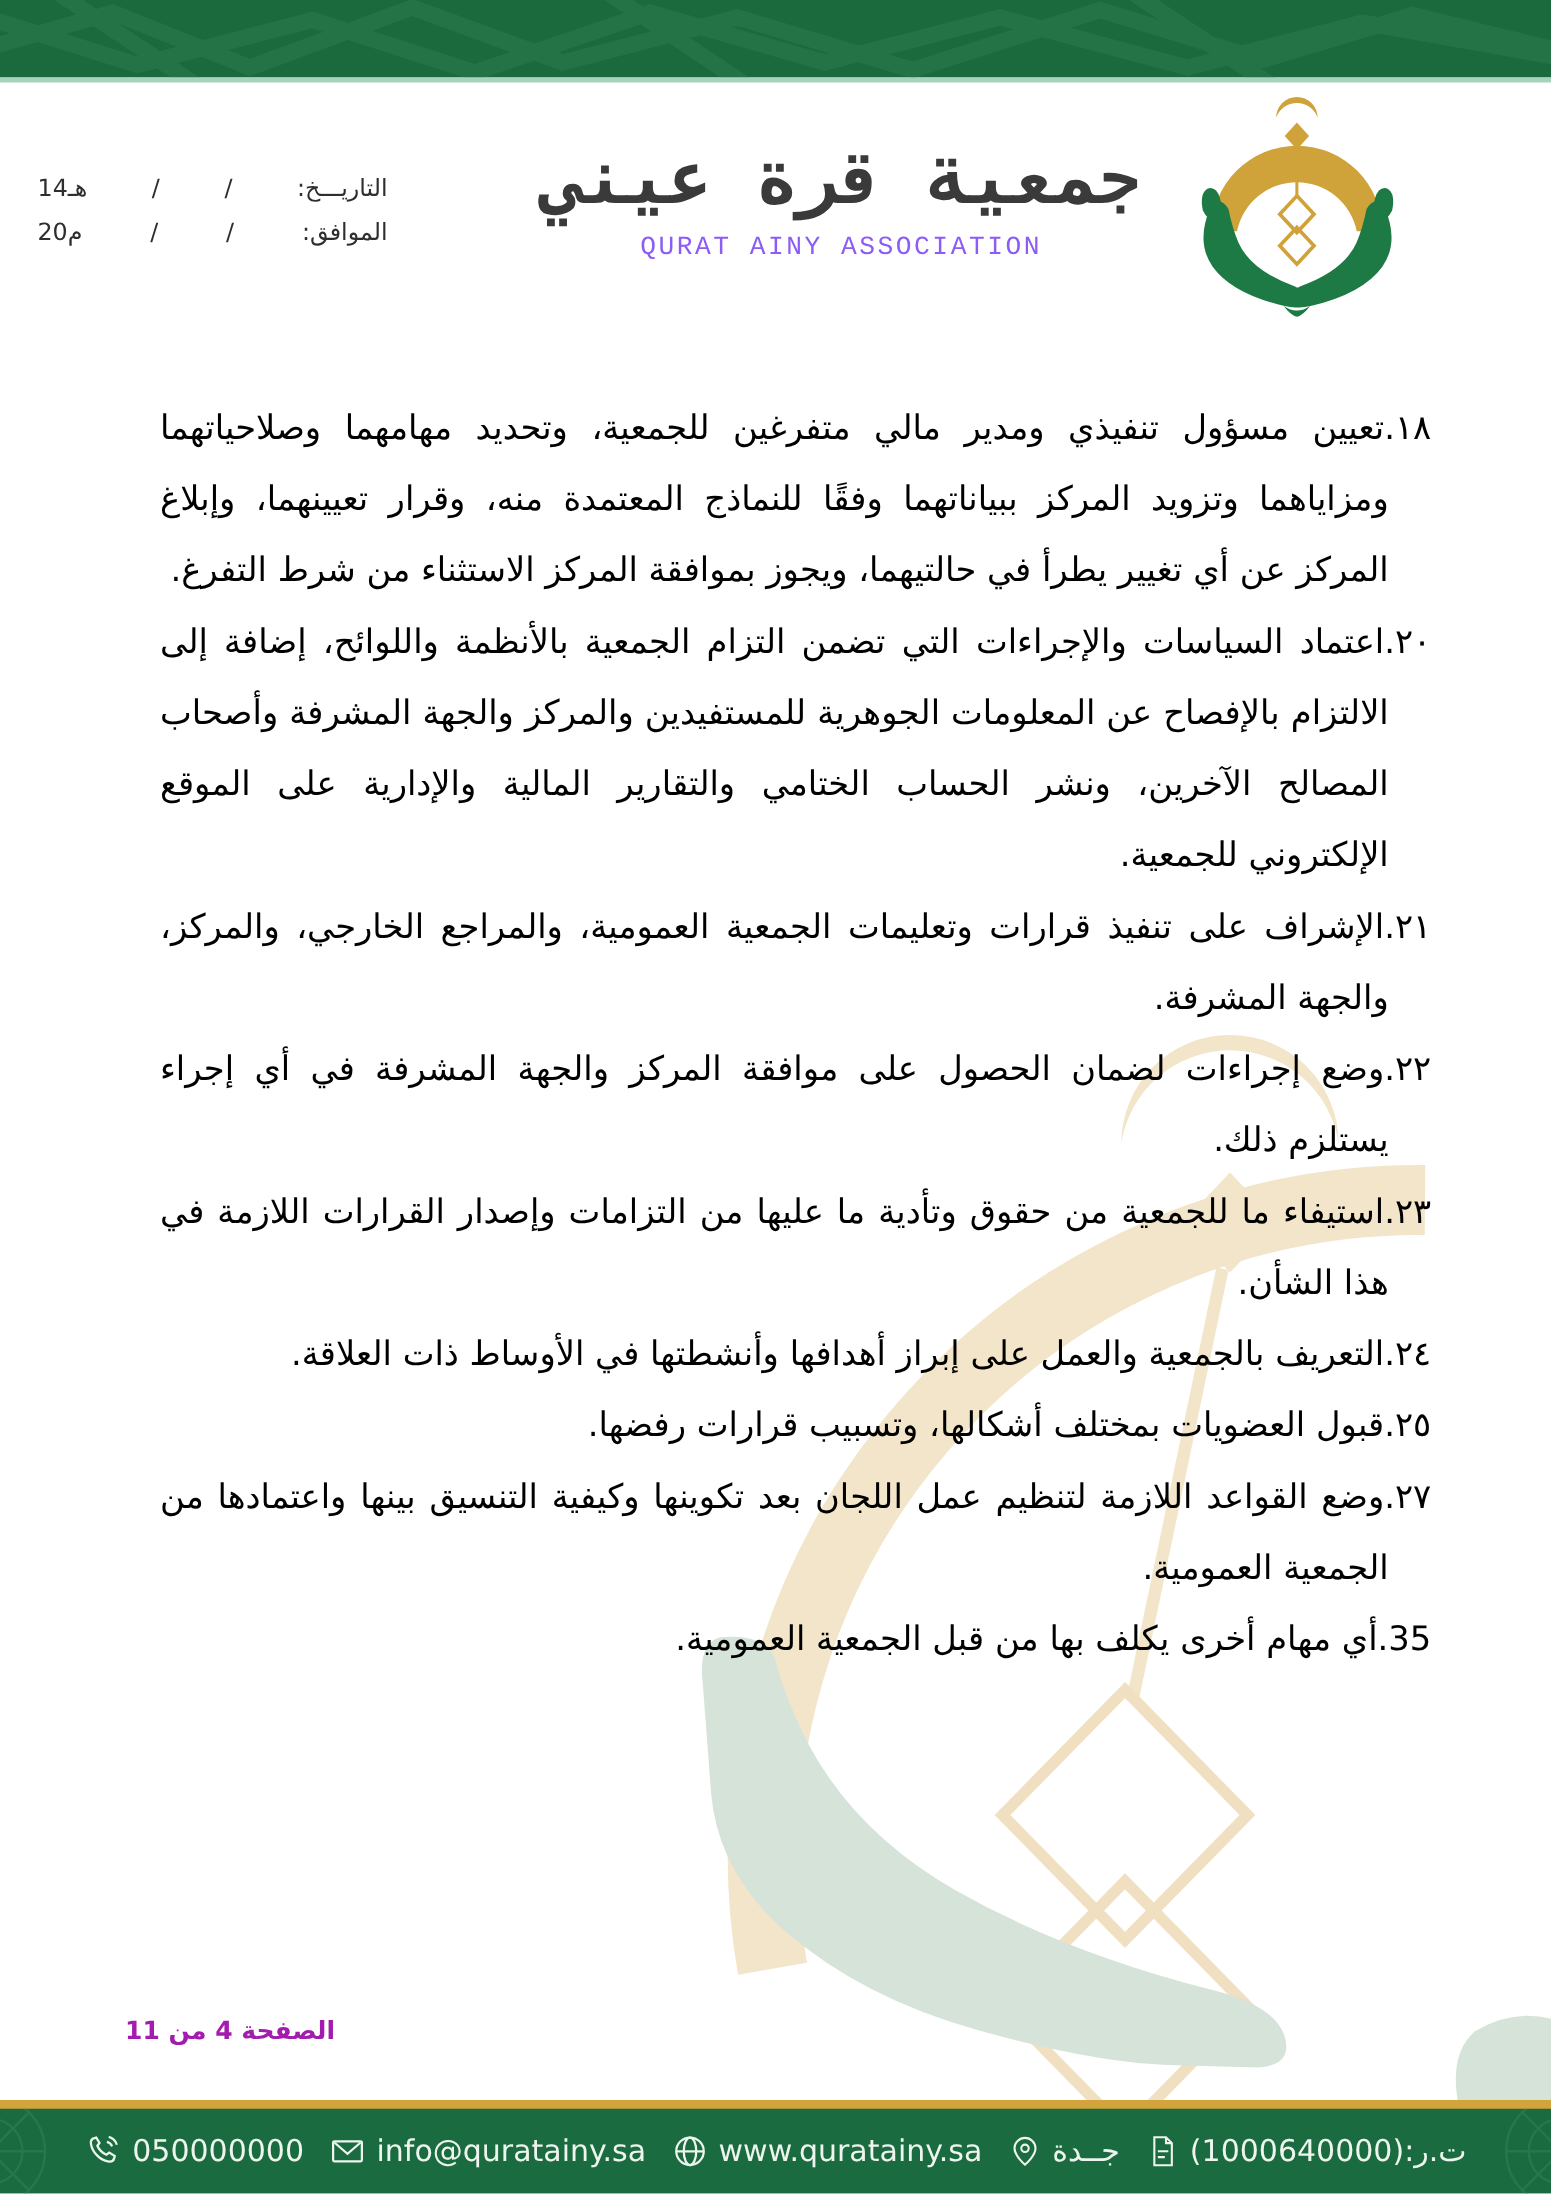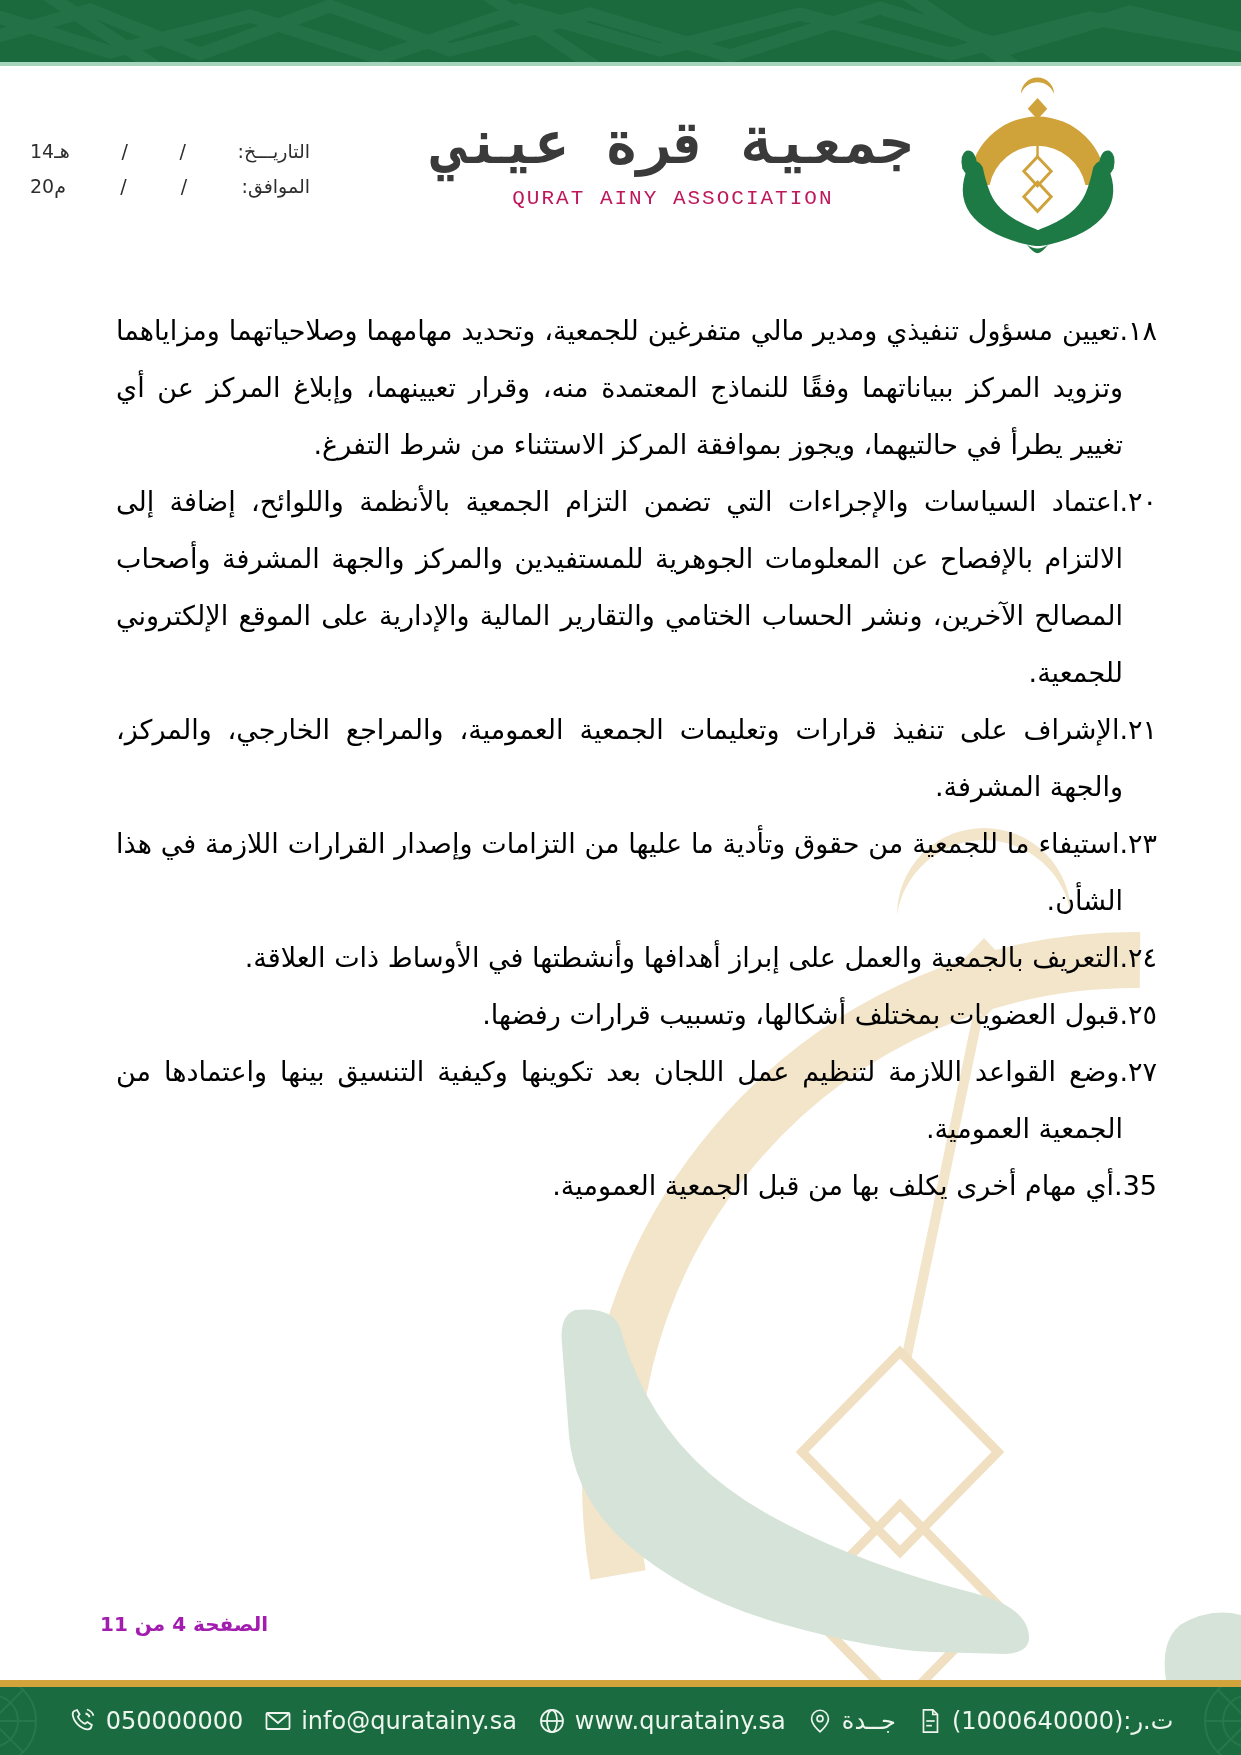--- a/index.html
+++ b/index.html
@@ -35,21 +35,21 @@
     z-index: 2;
     font-family: Liberation Mono, monospace;
   }
   .brand-text { text-align: center; }
   .brand-title-ar {
     font-size: 57px; font-weight: bold; color: #3a3a3a;
     direction: rtl; line-height: 1.15; white-space: nowrap;
   }
   .brand-title-en {
     margin-top: 6px;
-    font-size: 21px; color: #be185d;
+    font-size: 21px; color: #8b5cf6;
     letter-spacing: 2px; white-space: nowrap;
   }
 
   .dates {
     position: absolute; top: 140px; left: 30px;
     width: 280px; z-index: 2;
     font-size: 19px; color: #2e2e2e;
   }
   .date-row {
     direction: rtl;
@@ -60,21 +60,21 @@
 
   
   .watermark {
     position: absolute; top: 0; left: 0; z-index: 0;
     pointer-events: none;
   }
 
   
   .body-list {
     position: absolute; top: 298px; left: 112px; right: 80px;
-    margin: 4px; padding: 0; list-style: none;
+    margin: 16px; padding: 0; list-style: none;
     z-index: 1;
   }
   .body-list li {
     direction: rtl;
     text-align: justify;
     font-size: 27px;
     line-height: 57px;
     color: #000000;
     font-weight: 500;
     padding-right: 34px;
@@ -179,20 +179,21 @@
       <span>/</span>
       <span>/</span>
       <span class="year">20م</span>
     </div>
   </div>
 
   <ol class="body-list">
     <li><span>١٨.</span><span>تعيين مسؤول تنفيذي ومدير مالي متفرغين للجمعية، وتحديد مهامهما وصلاحياتهما ومزاياهما وتزويد المركز ببياناتهما وفقًا للنماذج المعتمدة منه، وقرار تعيينهما، وإبلاغ المركز عن أي تغيير يطرأ في حالتيهما، ويجوز بموافقة المركز الاستثناء من شرط التفرغ.</span></li>
     <li><span>٢٠.</span><span>اعتماد السياسات والإجراءات التي تضمن التزام الجمعية بالأنظمة واللوائح، إضافة إلى الالتزام بالإفصاح عن المعلومات الجوهرية للمستفيدين والمركز والجهة المشرفة وأصحاب المصالح الآخرين، ونشر الحساب الختامي والتقارير المالية والإدارية على الموقع الإلكتروني للجمعية.</span></li>
     <li><span>٢١.</span><span>الإشراف على تنفيذ قرارات وتعليمات الجمعية العمومية، والمراجع الخارجي، والمركز، والجهة المشرفة.</span></li>
+    <li><span>٢٢.</span><span>وضع إجراءات لضمان الحصول على موافقة المركز والجهة المشرفة في أي إجراء يستلزم ذلك.</span></li>
     <li><span>٢٣.</span><span>استيفاء ما للجمعية من حقوق وتأدية ما عليها من التزامات وإصدار القرارات اللازمة في هذا الشأن.</span></li>
     <li><span>٢٤.</span><span>التعريف بالجمعية والعمل على إبراز أهدافها وأنشطتها في الأوساط ذات العلاقة.</span></li>
     <li><span>٢٥.</span><span>قبول العضويات بمختلف أشكالها، وتسبيب قرارات رفضها.</span></li>
     <li><span>٢٧.</span><span>وضع القواعد اللازمة لتنظيم عمل اللجان بعد تكوينها وكيفية التنسيق بينها واعتمادها من الجمعية العمومية.</span></li>
     <li><span>35.</span><span>أي مهام أخرى يكلف بها من قبل الجمعية العمومية.</span></li>
   </ol>
 
   <div class="page-number">الصفحة 4 من 11</div>
 
   <div class="footer-bar">

